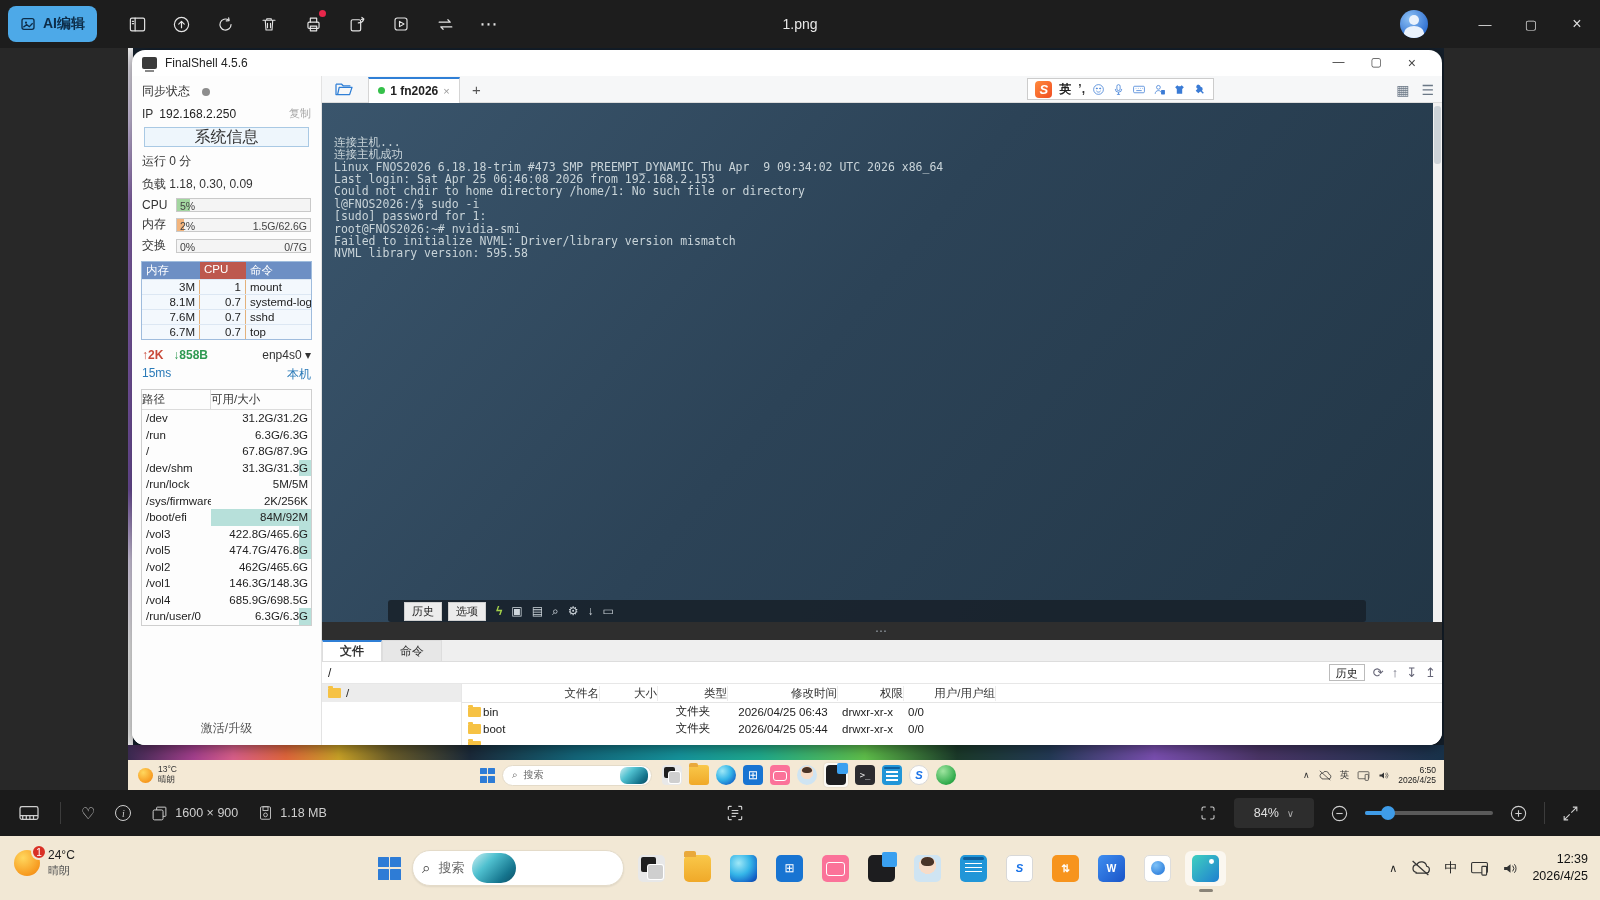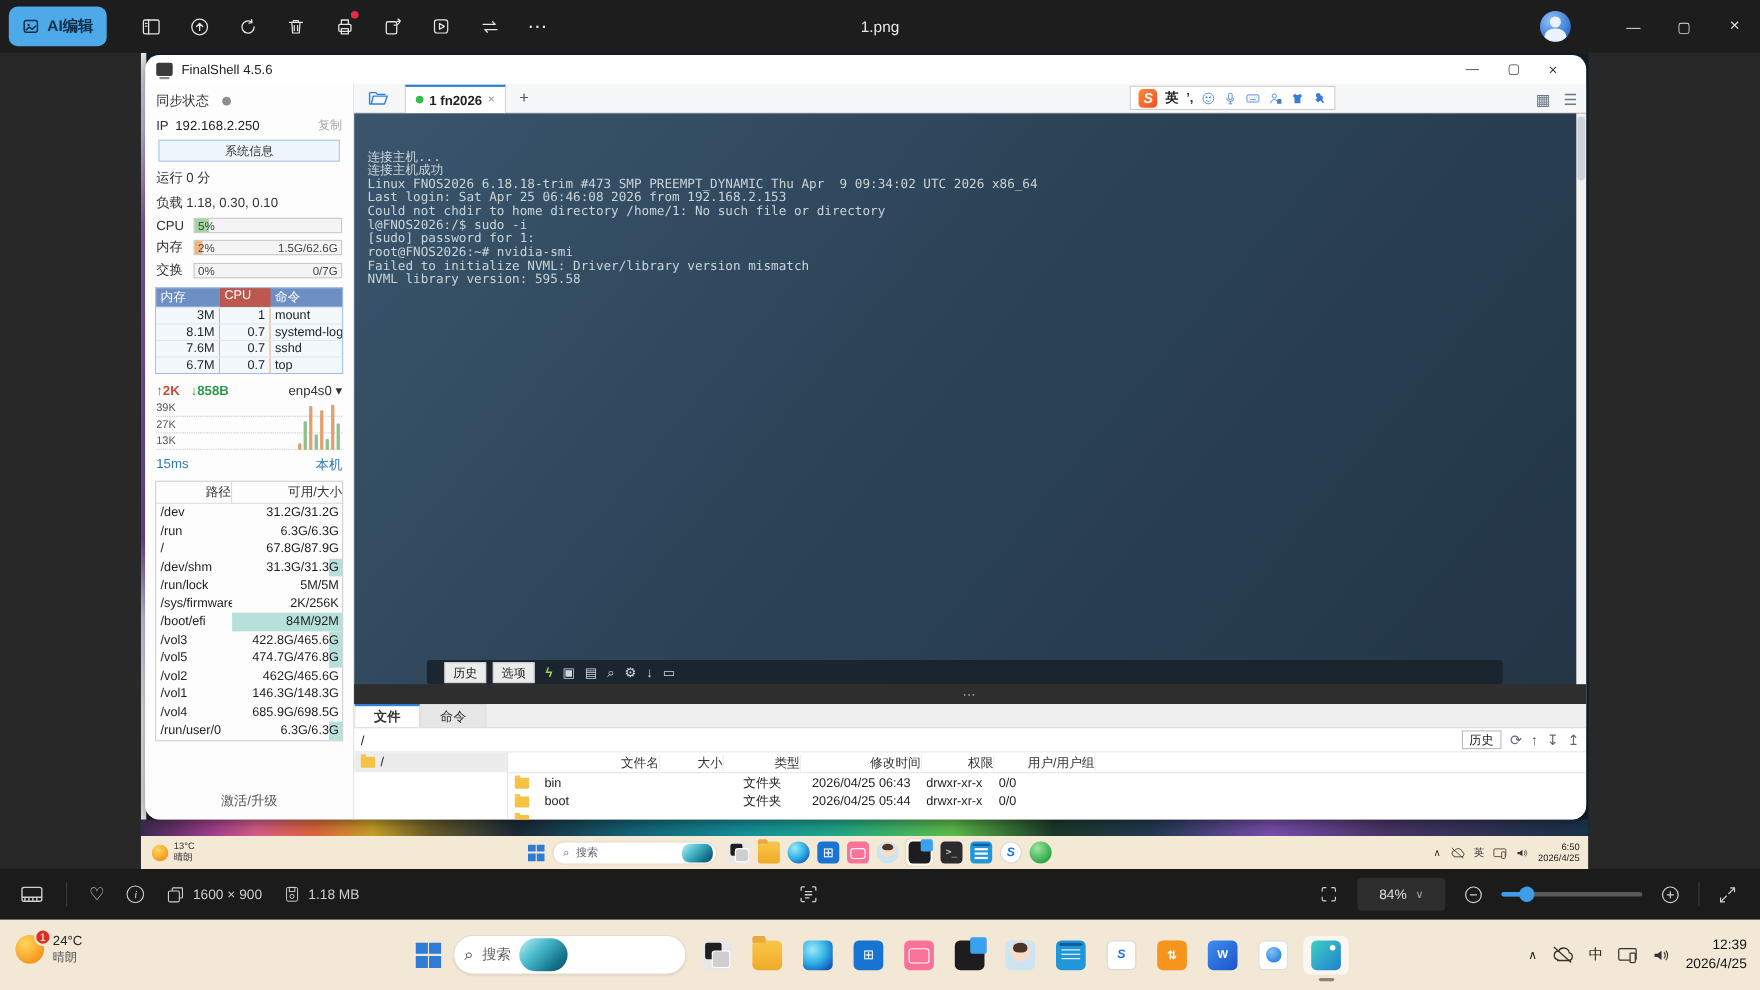--- a/index.html
+++ b/index.html
@@ -35,21 +35,21 @@
   .fs-appicon::after{content:"";position:absolute;left:3px;bottom:-3px;width:9px;height:2px;background:#888}
   .fs-ctrl{margin-left:auto;display:flex;gap:26px;padding-right:16px;color:#444;font-size:12px}
   .fs-ctrl span{cursor:default}
   .fs-main{flex:1;display:flex;min-height:0}
 
   
   #sidebar{width:190px;flex-shrink:0;border-right:1px solid #e3e3e3;background:#fdfdfd;font-size:12px;color:#333;position:relative;padding-top:4px}
   .sb-row{display:flex;align-items:center;padding:3px 10px;gap:6px}
   .sb-dot{width:8px;height:8px;border-radius:50%;background:#8d8d8d;margin-left:6px}
   .sb-copy{margin-left:auto;color:#a9a9a9;font-size:11px}
-  .sb-btn{margin:3px 12px;height:20px;border:1px solid #a9c9e4;background:#eef6fc;display:flex;align-items:center;justify-content:center;font-size:11px;color:#333}
+  .sb-btn{margin:3px 12px;height:20px;border:1px solid #a9c9e4;background:#eef6fc;display:flex;align-items:center;justify-content:center;font-size:16px;color:#333}
   .meter-row{display:flex;align-items:center;padding:2px 10px;gap:6px}
   .meter-label{width:28px}
   .meter{flex:1;height:14px;border:1px solid #c9c9c9;background:#f4f4f4;position:relative;font-size:10.5px;color:#444}
   .meter .fill{position:absolute;left:0;top:0;bottom:0}
   .meter .pct{position:absolute;left:3px;top:1px}
   .meter .det{position:absolute;right:3px;top:1px}
   .fill.green{background:#a3d6a0;width:10%}
   .fill.orange{background:#f3b57d;width:5%}
   
   .proc{margin:5px 9px 4px;border:1px solid #9fbcdd;font-size:11.5px}
@@ -70,21 +70,21 @@
   .bars{position:absolute;right:2px;bottom:1px;display:flex;align-items:flex-end;gap:2px}
   .bars i{display:block;width:3px;border-radius:1px}
   .ping-head{display:flex;padding:4px 10px 0;font-size:12px}
   .ping-head .lat{color:#2a7ab8}
   .ping-head .host{margin-left:auto;color:#2a7ab8}
   .pbars{position:absolute;right:2px;bottom:1px;display:flex;align-items:flex-end;gap:1px}
   .pbars i{display:block;width:4px;background:#a9c6e0}
   
   .disk{margin:6px 9px 0;border:1px solid #cfcfcf;font-size:11.5px;color:#222}
   .disk .hrow{display:grid;grid-template-columns:1fr 100px;border-bottom:1px solid #dcdcdc;color:#333}
-  .disk .hrow div{text-align:right;padding:2px 0}
+  .disk .hrow div{text-align:left;padding:2px 0}
   .disk .hrow div:first-child{border-right:1px solid #dcdcdc}
   .disk .rrow{display:grid;grid-template-columns:1fr 100px;height:16.5px;line-height:16.5px}
   .disk .rrow .p{padding-left:4px;white-space:nowrap;overflow:hidden}
   .disk .rrow .v{text-align:right;padding-right:3px;white-space:nowrap}
   .disk .rrow:nth-child(4) .v,
   .disk .rrow:nth-child(8) .v,
   .disk .rrow:nth-child(9) .v,
   .disk .rrow:nth-child(13) .v{background:linear-gradient(90deg,transparent calc(100% - 12px),#b7e0da calc(100% - 12px))}
   .disk .rrow:nth-child(7) .v{background:#b7e0da}
   .sb-activate{position:absolute;bottom:8px;left:0;right:0;text-align:center;color:#555;font-size:12px}
@@ -128,21 +128,21 @@
   .fp-body{flex:1;display:flex;min-height:0}
   .fp-tree{width:140px;border-right:1px solid #e7e7e7;flex-shrink:0}
   .tree-row{height:18px;display:flex;align-items:center;gap:5px;padding-left:6px;background:#ececec}
   .fold{width:13px;height:10px;background:#f6c244;border-radius:1px;position:relative;flex-shrink:0}
   .fold::before{content:"";position:absolute;top:-2px;left:0;width:5px;height:2px;background:#f6c244;border-radius:1px 1px 0 0}
   .fp-table{flex:1;min-width:0}
   .ft-head,.ft-row{display:grid;grid-template-columns:138px 58px 70px 110px 66px 92px 1fr;align-items:center}
   .ft-head{height:19px;border-bottom:1px solid #e5e5e5;color:#333}
   .ft-head div{text-align:right;border-right:1px solid #ececec;white-space:nowrap;overflow:hidden}
   .ft-row{height:17px}
-  .ft-row .name{display:flex;align-items:center;gap:14px;padding-left:6px}
+  .ft-row .name{display:flex;align-items:center;gap:2px;padding-left:6px}
   .ft-row .c{text-align:center;white-space:nowrap}
   .ft-row .l{padding-left:4px;white-space:nowrap}
 
   
   .in-taskbar{position:absolute;left:0;top:712px;width:100%;height:30px;background:#f4e9d5;display:flex;align-items:center}
   .in-weather{position:absolute;left:10px;display:flex;align-items:center;gap:5px}
   .sun{border-radius:50%;background:radial-gradient(circle at 35% 30%,#ffd75e,#f79a1f 70%,#ef7d12)}
   .in-weather .sun{width:15px;height:15px}
   .in-weather .wtxt{font-size:8.5px;color:#333;line-height:1.15}
   .in-center{position:absolute;left:352px;display:flex;align-items:center;gap:7px}
@@ -325,21 +325,21 @@
               <span>同步状态</span>
               <span class="sb-dot"></span>
             </div>
           <div class="sb-row">
               <span>IP</span>
               <span style="color:#222">192.168.2.250</span>
               <span class="sb-copy">复制</span>
             </div>
           <div class="sb-btn">系统信息</div>
           <div class="sb-row">运行 0 分</div>
-          <div class="sb-row">负载 1.18, 0.30, 0.10</div>
+          <div class="sb-row">负载 1.18, 0.30, 0.09</div>
           <div class="meter-row">
             <span class="meter-label">CPU</span>
             <div class="meter">
                 <span class="fill green"></span>
                 <span class="pct">5%</span>
               </div>
           </div>
           <div class="meter-row">
             <span class="meter-label">内存</span>
             <div class="meter">
@@ -384,43 +384,20 @@
                   <div class="c1">0.7</div>
                   <div>top</div>
                 </div>
               </div>
           </div>
 
           <div class="net-row">
             <span class="up"><span>↑</span><span>2K</span></span>
             <span class="down"><span>↓</span><span>858B</span></span>
             <span class="iface"><span>enp4s0</span> <span>▾</span></span>
-          </div>
-          <div class="mini-chart">
-            <div>
-                <div class="grid-line">
-                  <span>39K</span>
-                </div>
-                <div class="grid-line">
-                  <span>27K</span>
-                </div>
-                <div class="grid-line">
-                  <span>13K</span>
-                </div>
-              </div>
-            <div class="bars">
-              <i style="height:6px;background:#e0a070"></i>
-                <i style="height:26px;background:#8cc08c"></i>
-                <i style="height:40px;background:#e0a070"></i>
-                <i style="height:14px;background:#8cc08c"></i>
-                <i style="height:36px;background:#e0a070"></i>
-                <i style="height:10px;background:#8cc08c"></i>
-                <i style="height:41px;background:#e0a070"></i>
-                <i style="height:24px;background:#8cc08c"></i>
-            </div>
           </div>
 
           <div class="ping-head">
             <span class="lat">15ms</span>
             <span class="host">本机</span>
           </div>
 
           <div class="disk">
             <div class="hrow">
               <div>路径</div>

